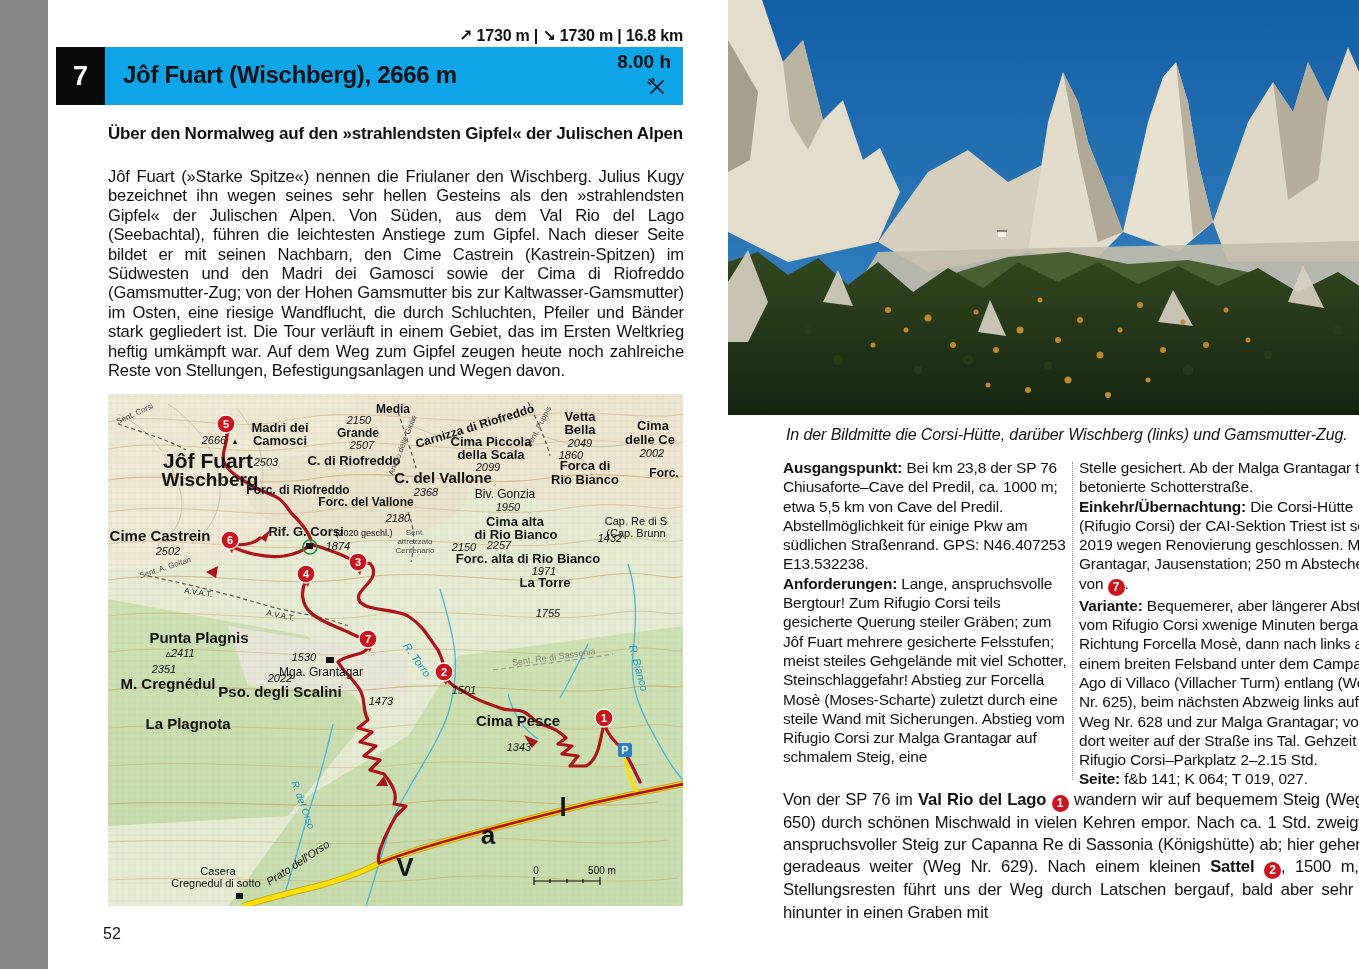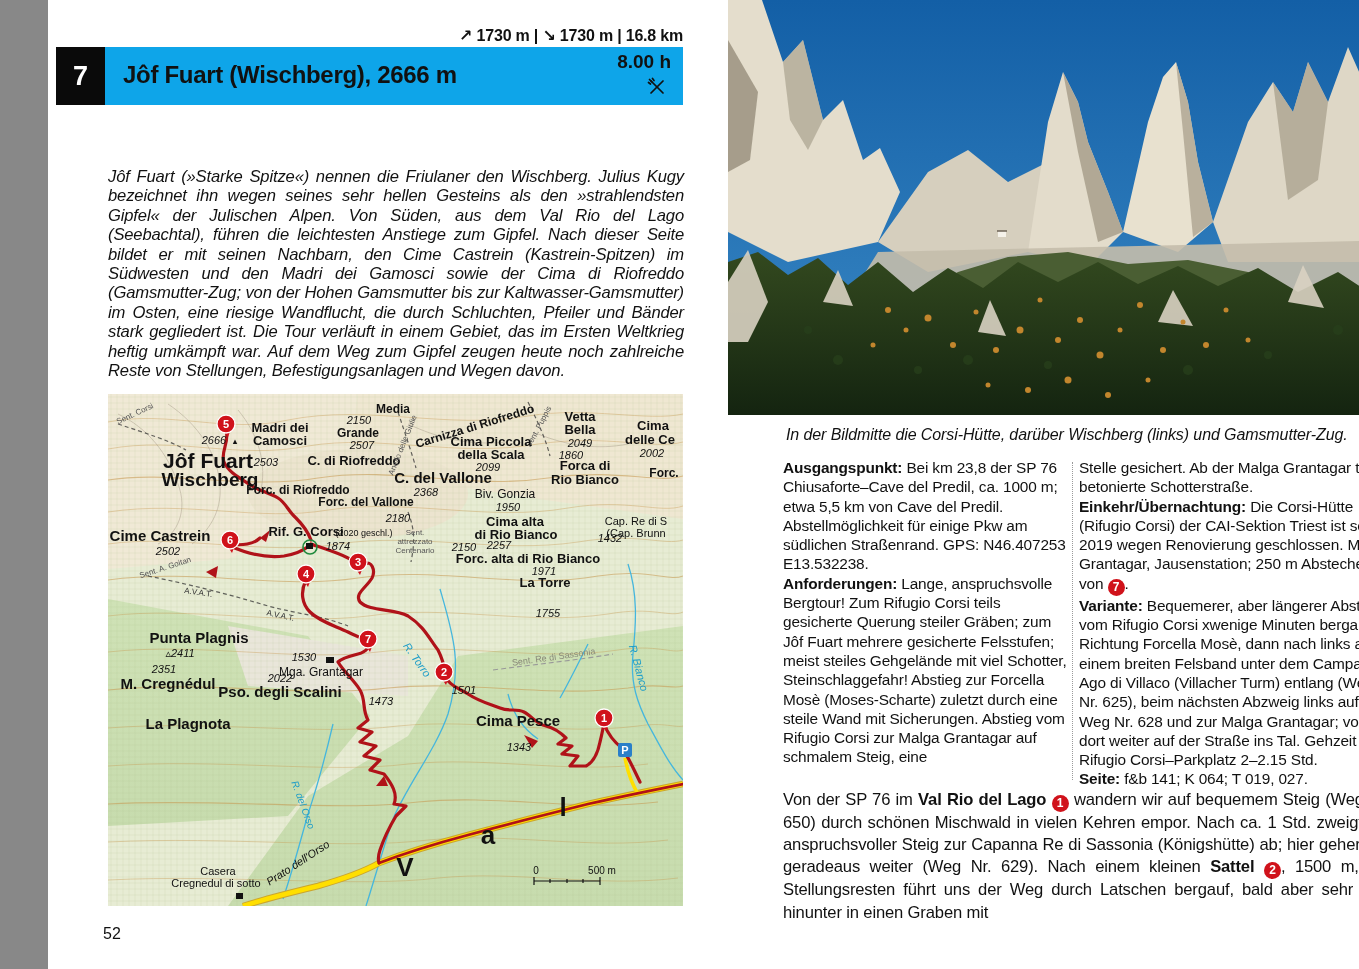--- a/index.html
+++ b/index.html
@@ -10,21 +10,21 @@
   
   #stats-line{top:26px;left:60px;width:575px;text-align:right;font-size:16px;font-weight:600;letter-spacing:-0.2px;}
   #tour-badge{top:47px;left:8px;width:49px;height:58px;background:#0a0a0a;color:#fff;
               display:flex;align-items:center;justify-content:center;font-size:27px;font-weight:700;}
   #title-bar{top:47px;left:57px;width:578px;height:58px;background:#0ea5e9;}
   #tour-title{position:absolute;left:18px;top:14px;font-size:24px;font-weight:700;letter-spacing:-0.3px;}
   #tour-duration{position:absolute;right:12px;top:4px;font-size:19px;font-weight:700;}
   #cutlery-icon{position:absolute;right:16px;top:30px;}
 
   #intro-heading{top:124px;left:60px;width:578px;font-size:17px;font-weight:700;line-height:19.5px;letter-spacing:-0.2px;}
-  #intro-text{top:167px;left:60px;width:576px;font-size:16.6px;font-style:italic;line-height:19.4px;
+  #intro-text{top:167px;left:60px;width:576px;font-size:16.6px;line-height:19.4px;
               text-align:justify;letter-spacing:-0.15px;}
 
   #map-wrap{top:394px;left:60px;width:575px;height:512px;}
   #page-num-left{top:925px;left:55px;font-size:16px;}
   #page-num-right{top:872px;left:1040px;width:305px;text-align:right;font-size:16px;font-family:Liberation Serif, serif;}
 
   
   #photo-wrap{top:0px;left:680px;width:679px;height:415px;}
   #photo-caption{top:426px;left:738px;width:610px;font-size:16px;font-style:italic;letter-spacing:-0.1px;}
 
@@ -62,20 +62,21 @@
       <g stroke="#111" stroke-width="1.7" stroke-linecap="round">
         <line x1="4" y1="4" x2="16" y2="16"></line>
         <line x1="16" y1="4" x2="4" y2="16"></line>
         <line x1="2.5" y1="2.5" x2="5" y2="5"></line>
         <line x1="5.5" y1="1.5" x2="7" y2="3.5"></line>
         <line x1="1.5" y1="5.5" x2="3.5" y2="7"></line>
       </g>
     </svg>
   </div>
 
+  <div id="intro-heading" class="abs">Über den Normalweg auf den »strahlendsten Gipfel« der Julischen Alpen</div>
   <div id="intro-text" class="abs">Jôf Fuart (»Starke Spitze«) nennen die Friulaner den Wischberg. Julius Kugy bezeichnet ihn wegen seines sehr hellen Gesteins als den »strahlendsten Gipfel« der Julischen Alpen. Von Süden, aus dem Val Rio del Lago (Seebachtal), führen die leichtesten Anstiege zum Gipfel. Nach dieser Seite bildet er mit seinen Nachbarn, den Cime Castrein (Kastrein-Spitzen) im Südwesten und den Madri dei Gamosci sowie der Cima di Riofreddo (Gamsmutter-Zug; von der Hohen Gamsmutter bis zur Kaltwasser-Gamsmutter) im Osten, eine riesige Wandflucht, die durch Schluchten, Pfeiler und Bänder stark gegliedert ist. Die Tour verläuft in einem Gebiet, das im Ersten Weltkrieg heftig umkämpft war. Auf dem Weg zum Gipfel zeugen heute noch zahlreiche Reste von Stellungen, Befestigungsanlagen und Wegen davon.</div>
 
   <div id="map-wrap" class="abs">
     <svg width="575" height="512" viewBox="0 0 575 512">
       <defs>
         <pattern id="hatch" width="6" height="6" patternUnits="userSpaceOnUse">
           <path d="M0,3 H6 M3,0 V6" stroke="#9fb87f" stroke-width="0.5" opacity="0.28"></path>
         </pattern>
         <linearGradient id="forestg" x1="0" y1="0" x2="0" y2="1">
           <stop offset="0" stop-color="#cfe2b6"></stop>

